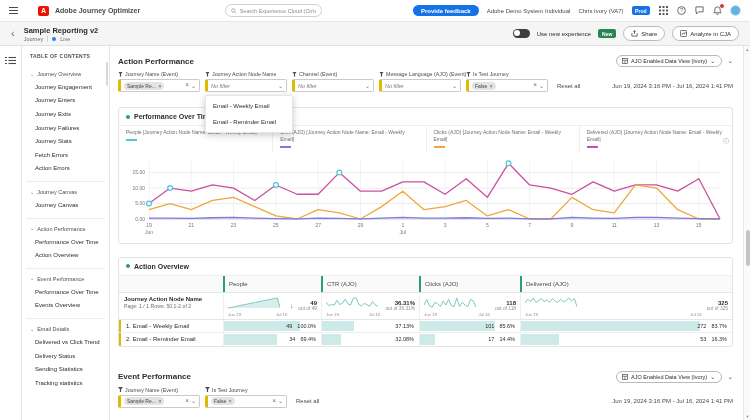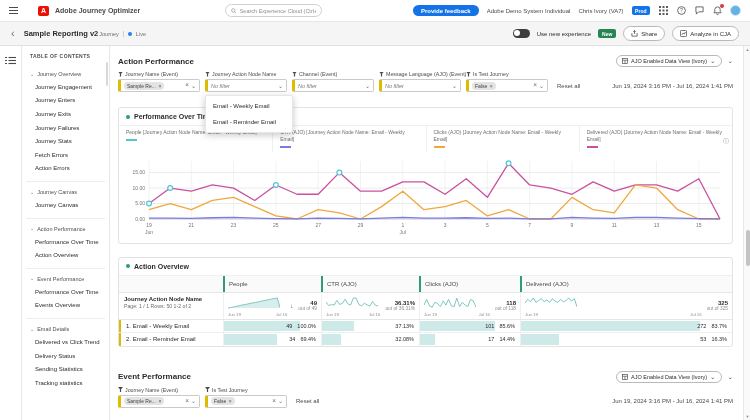--- a/index.html
+++ b/index.html
@@ -19,21 +19,21 @@
   .org-name,.user-name { font-size:6px; color:#4b4b4b; white-space:nowrap; }
   .prod-badge { background:#1473e6; color:#fff; font-size:5px; font-weight:bold; padding:1.5px 3.5px; border-radius:2px; }
   .tb-icon { width:10px; height:10px; display:flex; align-items:center; justify-content:center; color:#5a5a5a; position:relative; cursor:pointer; }
   .tb-icon svg { width:9px; height:9px; }
   .bell-badge { position:absolute; top:-2px; right:-2px; width:4.5px; height:4.5px; background:#d7373f; border-radius:50%; }
   .avatar { width:11px; height:11px; border-radius:50%; background:#62b2e3; border:1px solid #cfe4f5; cursor:pointer; }
 
   
   .subheader { height:24px; background:#f5f5f5; border-bottom:1px solid #e1e1e1; display:flex; align-items:center; padding:0 11px; gap:9px; }
   .back-chev { font-size:11px; color:#6e6e6e; line-height:1; cursor:pointer; }
-  .sr-block { display:flex; justify-content:center; gap:1px; }
+  .sr-block { display:flex; flex-direction:column; justify-content:center; gap:1px; }
   .sr-title { font-size:7.5px; font-weight:bold; }
   .sr-meta { display:flex; align-items:center; gap:4px; font-size:5.5px; color:#6e6e6e; }
   .divider-v { width:1px; height:6px; background:#cfcfcf; }
   .live-dot { width:4px; height:4px; background:#2680eb; border-radius:50%; }
   .sub-right { margin-left:auto; display:flex; align-items:center; gap:7px; }
   .toggle { width:17px; height:8.5px; background:#3e3e3e; border-radius:5px; position:relative; cursor:pointer; }
   .toggle i { position:absolute; left:1.2px; top:1.2px; width:6px; height:6px; background:#fff; border-radius:50%; }
   .toggle-label { font-size:6px; color:#2c2c2c; }
   .new-badge { background:#278554; color:#fff; font-size:5px; font-weight:bold; padding:1.5px 4px; border-radius:2px; }
   .btn { height:15px; border:1px solid #b9b9b9; border-radius:9px; background:#fff; display:flex; align-items:center; gap:3px; padding:0 7px; font-size:6px; color:#2c2c2c; white-space:nowrap; cursor:pointer; }

